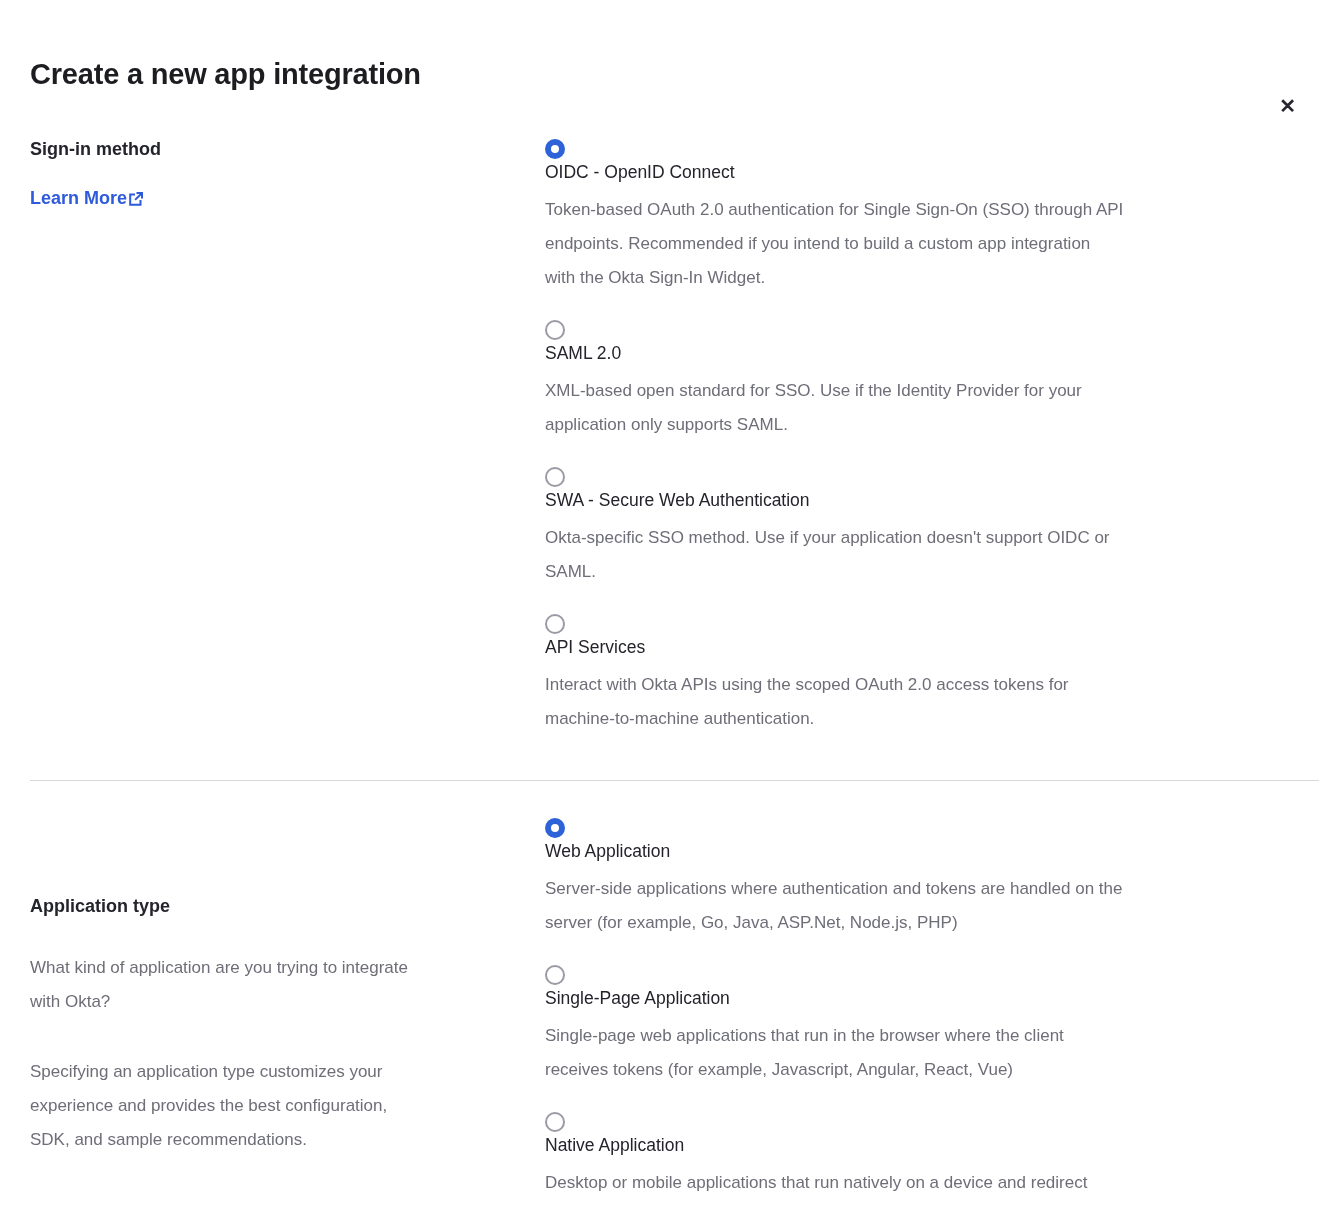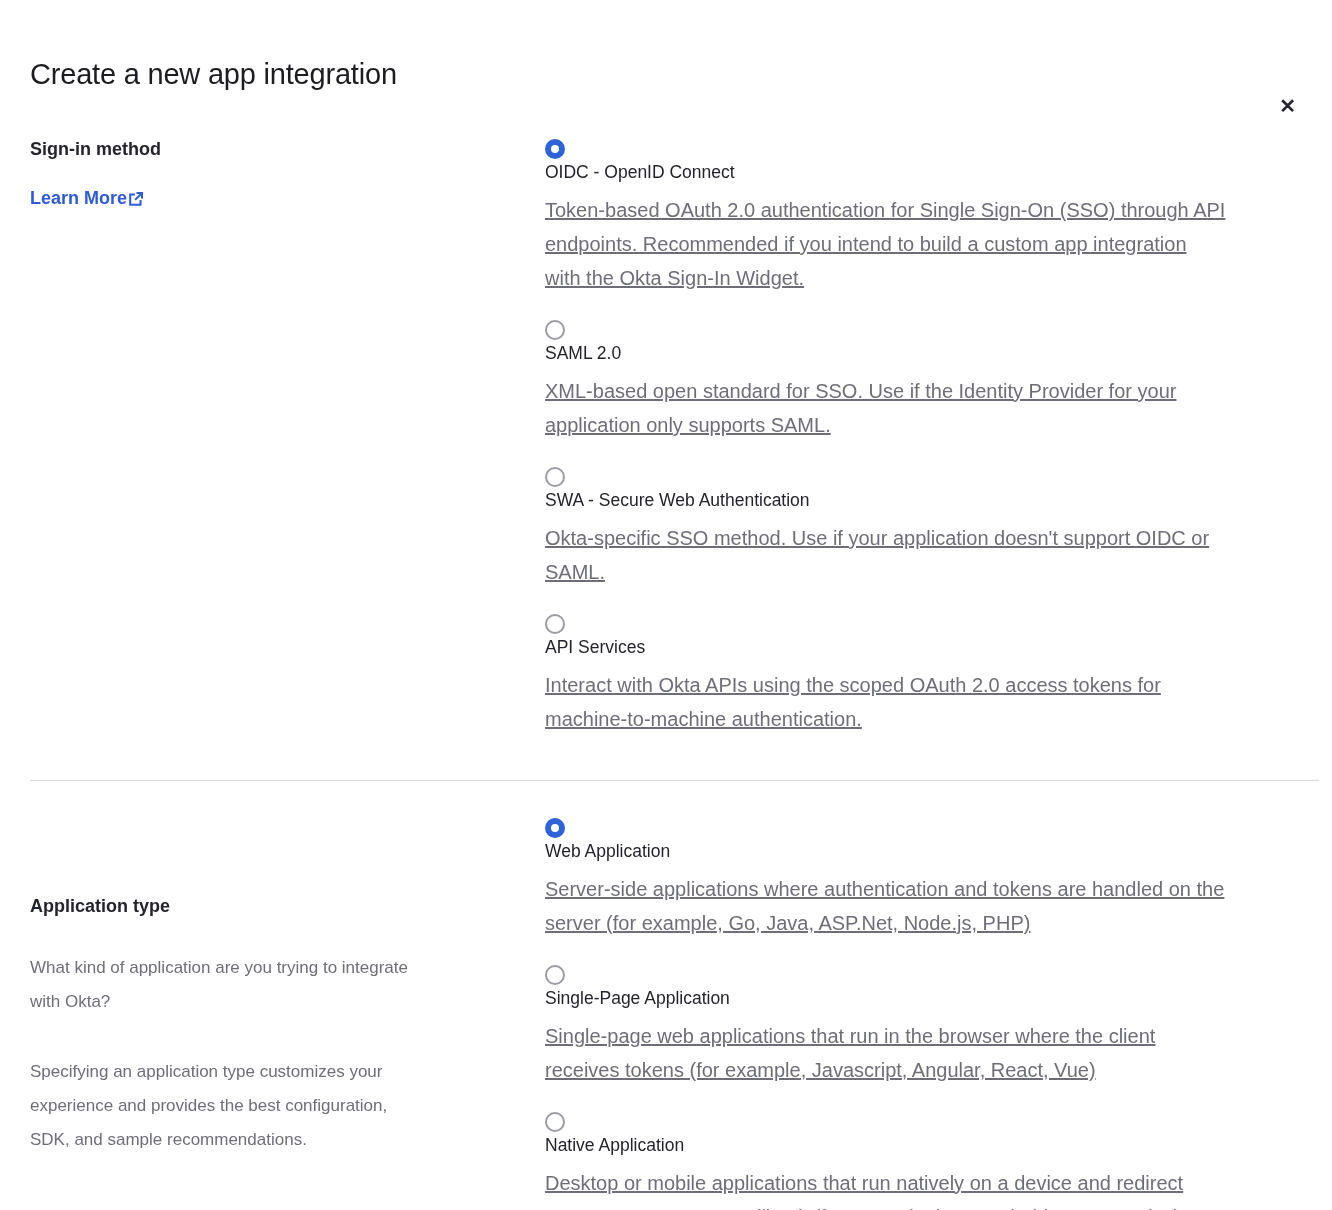--- a/index.html
+++ b/index.html
@@ -15,21 +15,21 @@
   .dialog { padding: 0 35px 0 30px; position: relative; height: 100%; }
 
   .close-btn {
     position: absolute; top: 38px; right: 34px;
     font-size: 20px; line-height: 1; color: #26262e;
     cursor: pointer; font-weight: bold; user-select: none;
     background: none; border: none; padding: 2px; font-family: inherit;
   }
 
   .title {
-    font-size: 29px; font-weight: normal;
+    font-size: 29px; font-weight: bold;
     margin: 56px 0 0 0; line-height: 36px;
     letter-spacing: -0.2px; color: #1d1d21;
   }
 
   .section { display: flex; align-items: flex-start; margin-top: 44px; }
   .section-left { width: 470px; flex: none; margin-right: 45px; }
   .section-right { flex: 1; min-width: 0; }
 
   .field-label { font-size: 18px; font-weight: bold; color: #24242c; line-height: 26px; }
 
@@ -51,21 +51,21 @@
     flex: none; width: 20px; height: 20px; border-radius: 50%;
     border: 2px solid #9b9ba5; background: #fff;
     margin: 3px 16px 0 0; position: relative;
   }
   .radio.selected { border: none; background: #2e62d9; }
   .radio.selected::after {
     content: ""; position: absolute; left: 6px; top: 6px;
     width: 8px; height: 8px; border-radius: 50%; background: #fff;
   }
   .option-label { font-size: 17.5px; line-height: 26px; color: #23232b; margin-bottom: 8px; }
-  .option-desc { font-size: 20px; line-height: 34px; color: #6e6e78; white-space: pre-line; text-decoration: underline; }
+  .option-desc { font-size: 17px; line-height: 34px; color: #6e6e78; white-space: pre-line; }
 
   .divider { border: none; border-top: 1px solid #d8d8dd; margin: 44px -22px 0 0; }
   .section.apptype { margin-top: 34px; align-items: center; }
 
   .footer { display: flex; justify-content: flex-end; align-items: center; margin-top: 42px; gap: 16px; }
   .cancel-btn {
     background: none; border: none; font-family: inherit;
     font-size: 18px; font-weight: bold; color: #2e5bdb;
     margin-right: 38px; cursor: pointer; padding: 0;
   }

